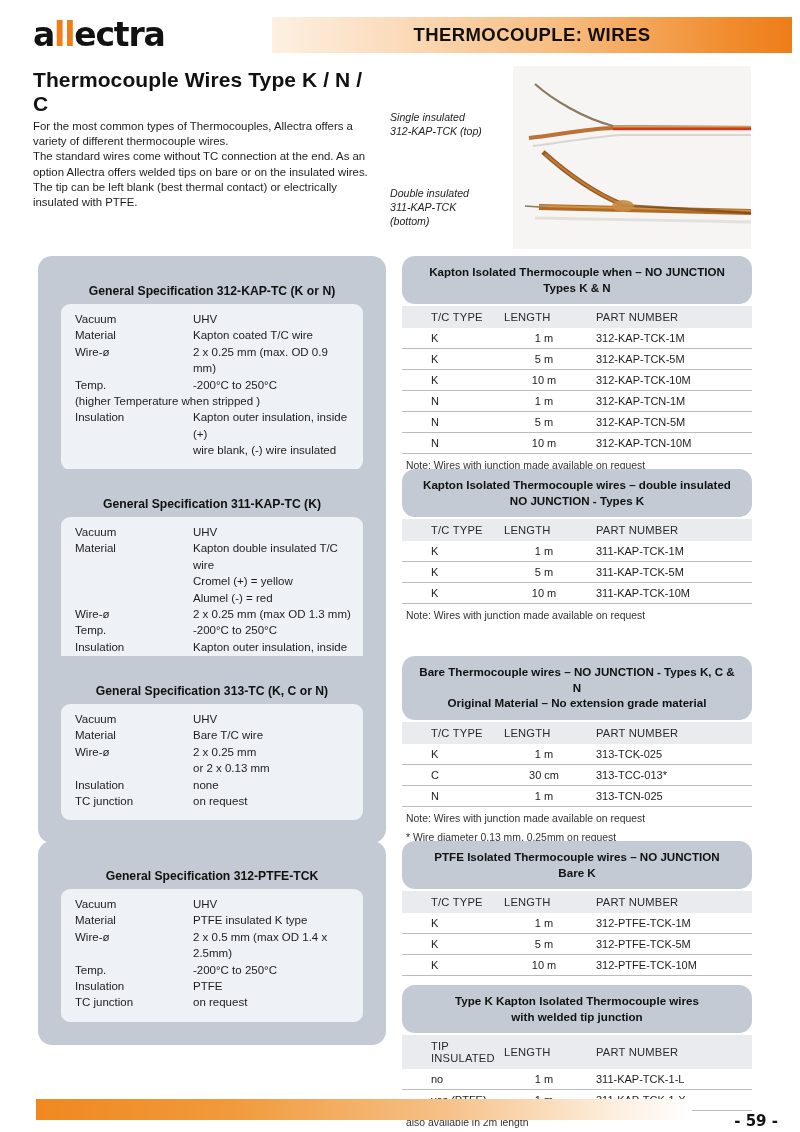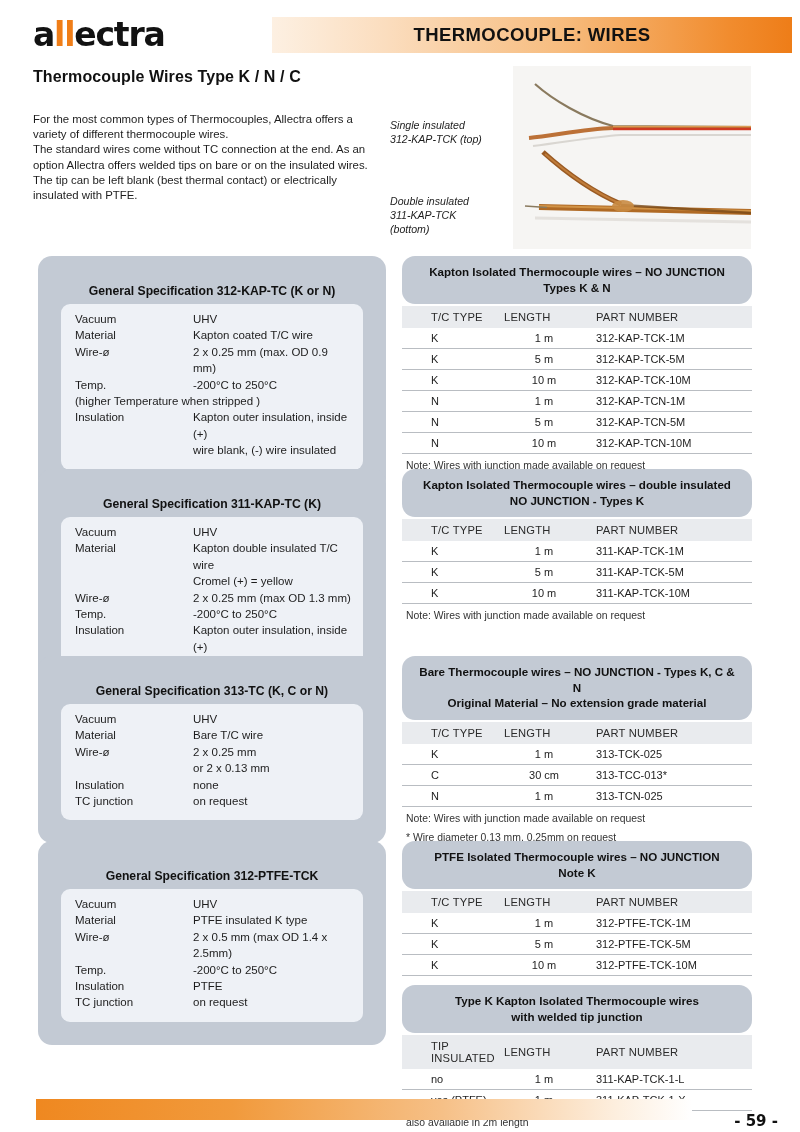--- a/index.html
+++ b/index.html
@@ -25,27 +25,27 @@
   .logo { position: absolute; left: 33px; top: 18px; }
   .logo-text {
     font-size: 33px; font-weight: bold; letter-spacing: -1.2px;
     color: #121212; line-height: 1; font-family: "DejaVu Sans", sans-serif;
   }
   .logo-text .ll { color: #F07E18; }
 
   
   .intro { position: absolute; left: 33px; top: 68px; width: 350px; }
   .intro h2 {
-    font-size: 16px; font-weight: bold; color: #111; margin-bottom: 26px;
+    font-size: 21px; font-weight: bold; color: #111; margin-bottom: 3px;
     letter-spacing: .1px;
   }
   .intro p { font-size: 11.4px; line-height: 15.2px; color: #1d1d1d; }
   .intro p + p { }
 
-  .captions { position: absolute; left: 390px; top: 110px; width: 120px; margin-top: 8px; }
+  .captions { position: absolute; left: 390px; top: 110px; width: 120px; }
   .caption { font-size: 10.6px; font-style: italic; line-height: 14px; color: #1d1d1d; }
   .caption.second { margin-top: 48px; }
 
   
   .photo {
     position: absolute; left: 513px; top: 66px; width: 238px; height: 183px;
     background: #f2f1ef; overflow: hidden;
   }
   .photo svg { display: block; }
 
@@ -197,20 +197,24 @@
       </div>
       <div class="spec-row">
         <div class="k">Material</div>
         <div class="v">Kapton double insulated T/C wire</div>
       </div>
       <div class="spec-row">
         <div class="k"></div>
         <div class="v">Cromel (+) = yellow</div>
       </div>
       <div class="spec-row">
+        <div class="k"></div>
+        <div class="v">Alumel (-) = red</div>
+      </div>
+      <div class="spec-row">
         <div class="k">Wire-ø</div>
         <div class="v"> 2 x 0.25 mm (max OD 1.3 mm)</div>
       </div>
       <div class="spec-row">
         <div class="k">Temp.</div>
         <div class="v">-200°C to 250°C</div>
       </div>
       <div class="spec-row">
         <div class="k">Insulation</div>
         <div class="v">Kapton outer insulation, inside  (+)</div>
@@ -275,21 +279,21 @@
       </div>
       <div class="spec-row">
         <div class="k">TC junction</div>
         <div class="v">on request</div>
       </div>
     </div>
   </div>
 
 <div class="tblock" id="tbl-0" style="top:256px">
     <div class="tbl-head">
-      <div class="line">Kapton Isolated Thermocouple wires – NO JUNCTION</div>
+      <div class="line">Kapton Isolated Thermocouple when – NO JUNCTION</div>
       <div class="line">Types K &amp; N</div>
     </div>
     <table>
       <thead>
         <tr>
           <th class="c-type">T/C TYPE</th>
           <th class="c-len">LENGTH</th>
           <th class="c-part">PART NUMBER</th>
         </tr>
       </thead>
@@ -391,21 +395,21 @@
           <td class="c-part">313-TCN-025</td>
         </tr>
       </tbody>
     </table>
     <div class="tnote">Note: Wires with junction made available on request</div>
     <div class="tnote">* Wire diameter 0.13 mm, 0.25mm on request</div>
   </div>
 <div class="tblock" id="tbl-3" style="top:841px">
     <div class="tbl-head">
       <div class="line">PTFE   Isolated Thermocouple wires – NO JUNCTION</div>
-      <div class="line">Note K</div>
+      <div class="line">Bare K</div>
     </div>
     <table>
       <thead>
         <tr>
           <th class="c-type">T/C TYPE</th>
           <th class="c-len">LENGTH</th>
           <th class="c-part">PART NUMBER</th>
         </tr>
       </thead>
       <tbody>

